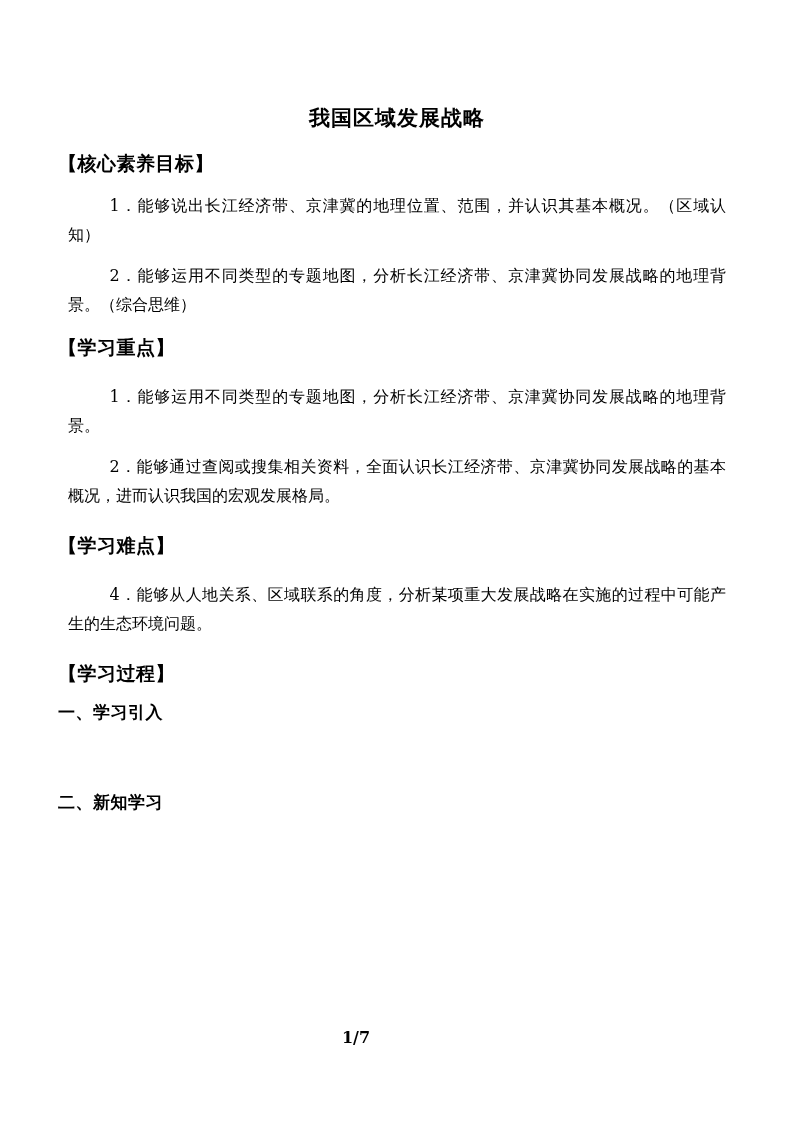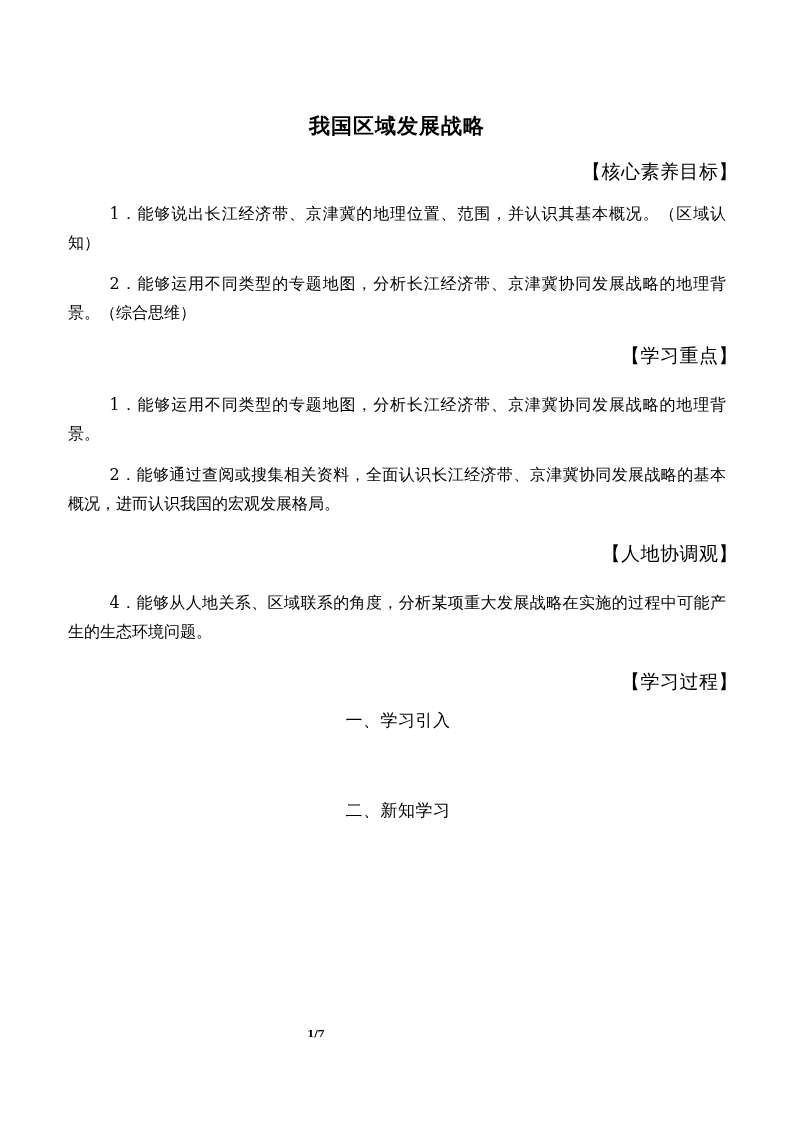--- a/index.html
+++ b/index.html
@@ -14,51 +14,49 @@
     font-family: "DejaVu Serif", "Liberation Serif", serif;
     color: #000000;
     overflow: hidden;
   }
   .page {
     position: absolute;
     left: 0; top: 0;
     width: 794px;
     height: 1123px;
     box-sizing: border-box;
-    padding: 16px 56px;
+    padding: 8px 56px;
   }
   .doc-title {
     text-align: center;
     font-size: 21px;
     font-weight: bold;
     letter-spacing: 1px;
     margin: 0;
     padding-top: 95px;
     line-height: 30px;
     font-family: "DejaVu Serif", "Liberation Serif", serif;
   }
   .section-head {
     font-size: 19px;
-    font-weight: normal;
+    font-weight: bold;
     line-height: 32px;
     margin: 0;
     padding-left: 2px;
     letter-spacing: 0.5px;
     font-family: "DejaVu Serif", "Liberation Serif", serif;
-    text-align: right;
   }
   .sub-head {
     font-size: 17px;
-    font-weight: normal;
+    font-weight: bold;
     line-height: 32px;
     margin: 0;
     padding-left: 2px;
     letter-spacing: 0.5px;
     font-family: "DejaVu Sans", "Liberation Sans", sans-serif;
-    text-align: center;
   }
   .body-par {
     font-size: 16px;
     line-height: 29px;
     margin: 0;
     text-align: justify;
     text-justify: inter-ideograph;
     text-indent: 2em;
     letter-spacing: 0.2px;
     font-family: "DejaVu Sans", "Liberation Sans", sans-serif;
@@ -74,23 +72,24 @@
   }
   .gap-sm { height: 7px; }
   .gap-md { height: 14px; }
   .spacer-block { height: 58px; }
   .footer {
     position: absolute;
     left: 0;
     top: 1028px;
     width: 632px;
     text-align: center;
-    font-size: 10px;
+    font-size: 16px;
     font-weight: bold;
     font-family: "DejaVu Serif", "Liberation Serif", serif;
+    padding-left: 40px;
   }
 </style>
 </head>
 <body>
 
 <div class="page">
 
   <h1 class="doc-title">我国区域发展战略</h1>
 
   <div class="gap-md"></div>
@@ -98,21 +97,21 @@
   <div class="section-head">【核心素养目标】</div>
   <div class="indent-1">1．能够说出长江经济带、京津冀的地理位置、范围，并认识其基本概况。（区域认知）</div>
   <div class="indent-1">2．能够运用不同类型的专题地图，分析长江经济带、京津冀协同发展战略的地理背景。（综合思维）</div>
 
   <div class="section-head">【学习重点】</div>
   <div class="gap-sm"></div>
   <div class="indent-1">1．能够运用不同类型的专题地图，分析长江经济带、京津冀协同发展战略的地理背景。</div>
   <div class="indent-1">2．能够通过查阅或搜集相关资料，全面认识长江经济带、京津冀协同发展战略的基本概况，进而认识我国的宏观发展格局。</div>
 
   <div class="gap-sm"></div>
-  <div class="section-head">【人地协调观】</div>
+  <div class="section-head">【学习难点】</div>
   <div class="gap-sm"></div>
   <div class="indent-1">4．能够从人地关系、区域联系的角度，分析某项重大发展战略在实施的过程中可能产生的生态环境问题。</div>
 
   <div class="gap-sm"></div>
   <div class="section-head">【学习过程】</div>
 
   <div class="gap-sm"></div>
   <div class="sub-head">一、学习引入</div>
 
   <div class="spacer-block"></div>

